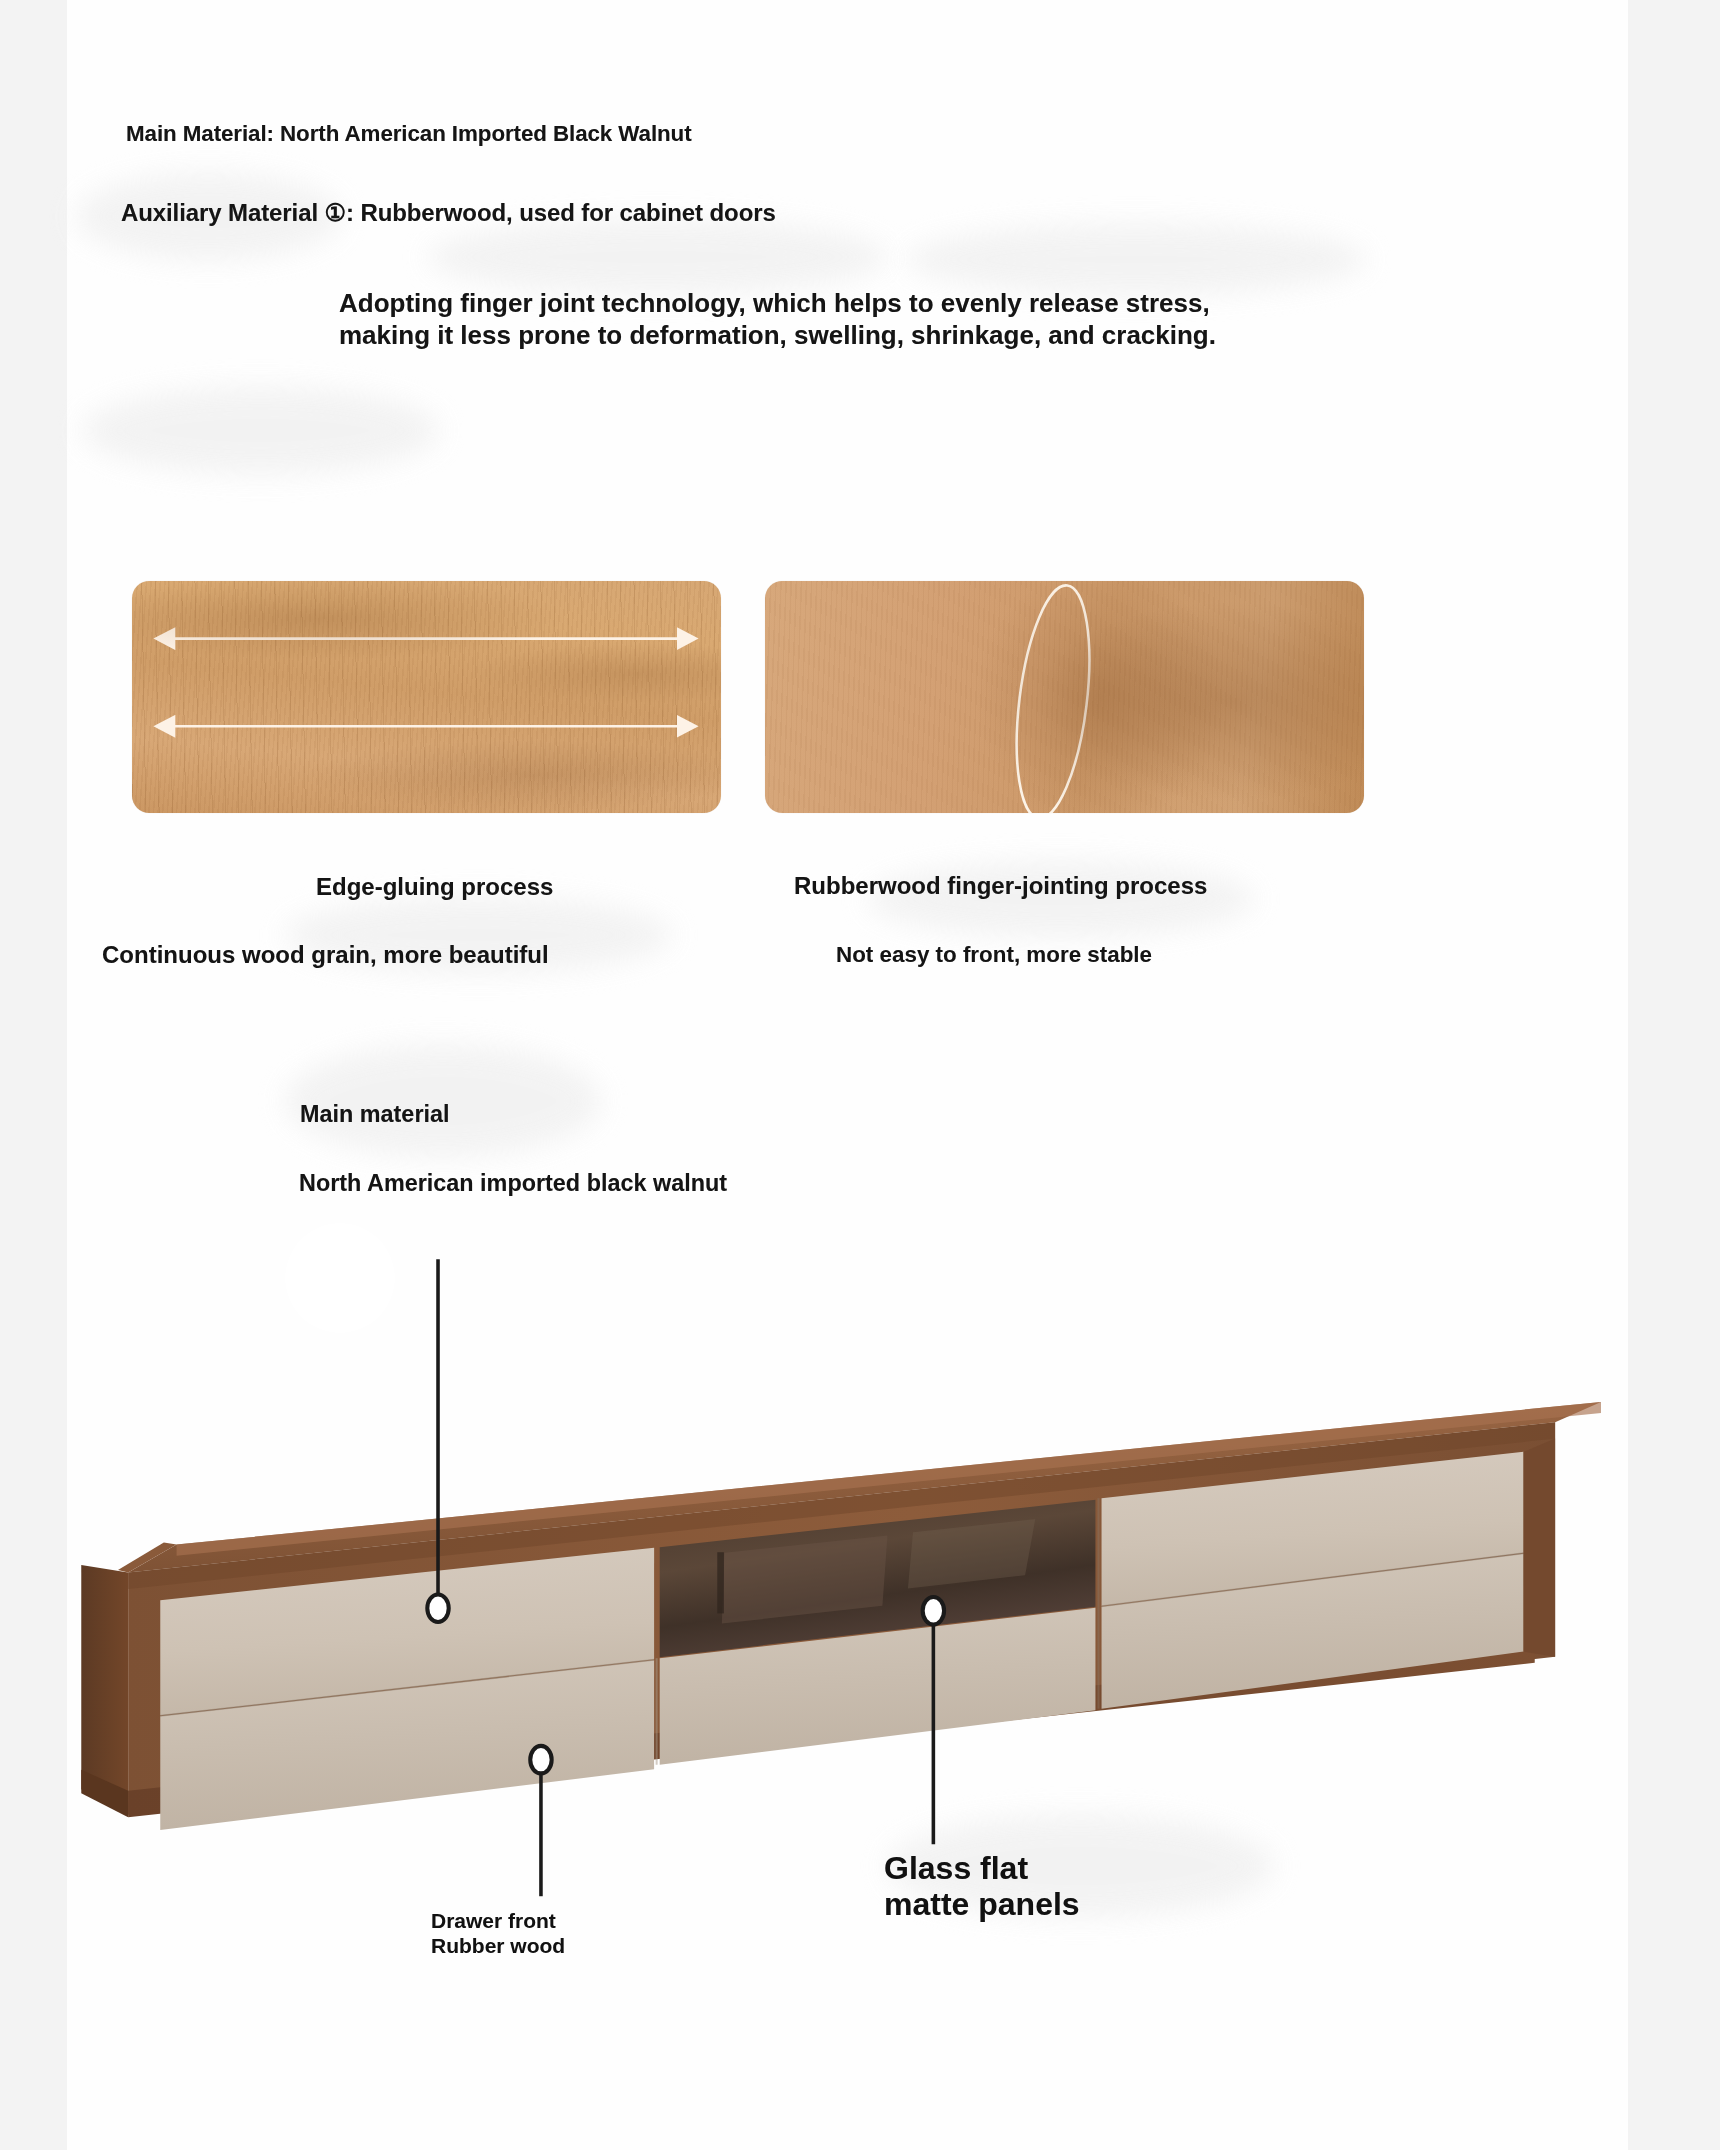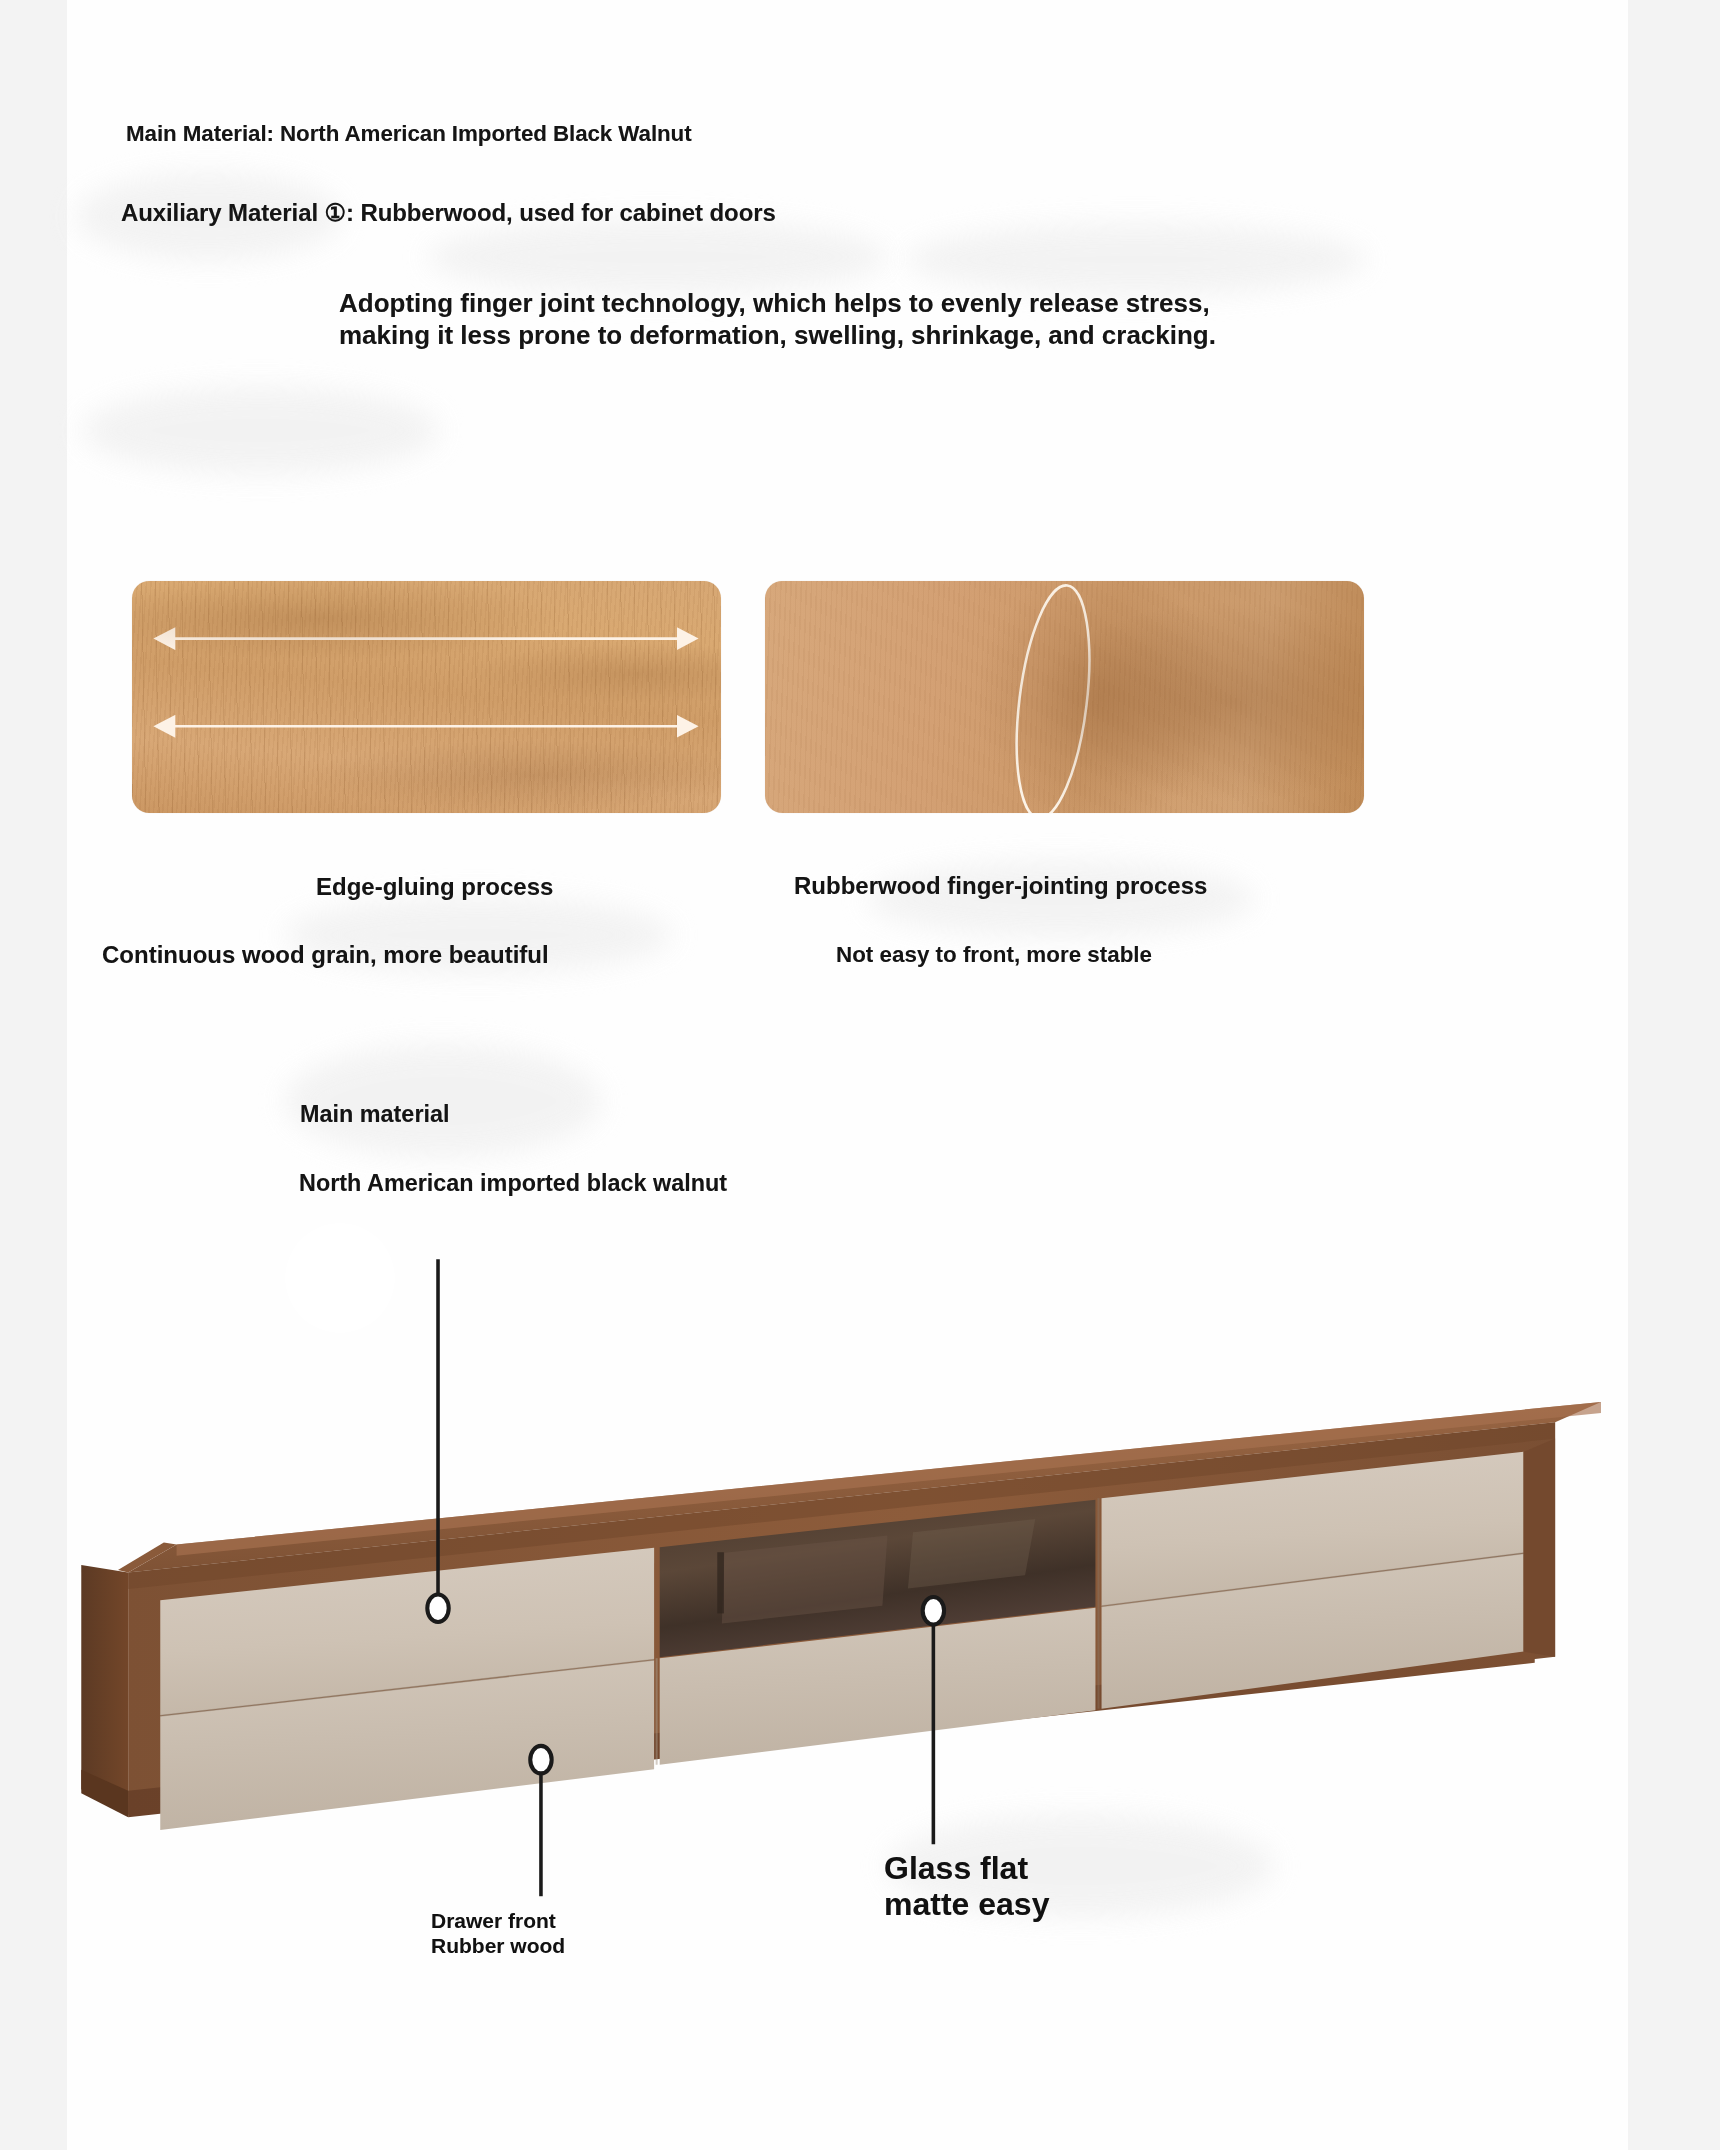--- a/index.html
+++ b/index.html
@@ -325,17 +325,17 @@
     </svg>
   </div>
 
   <div class="blabel bl-drawer">
     <div>Drawer front</div>
     <div>Rubber wood</div>
   </div>
 
   <div class="blabel bl-glass">
     <div>Glass flat</div>
-    <div>matte easy</div>
+    <div>matte panels</div>
   </div>
 
 </div>
 
 
 </body></html>

